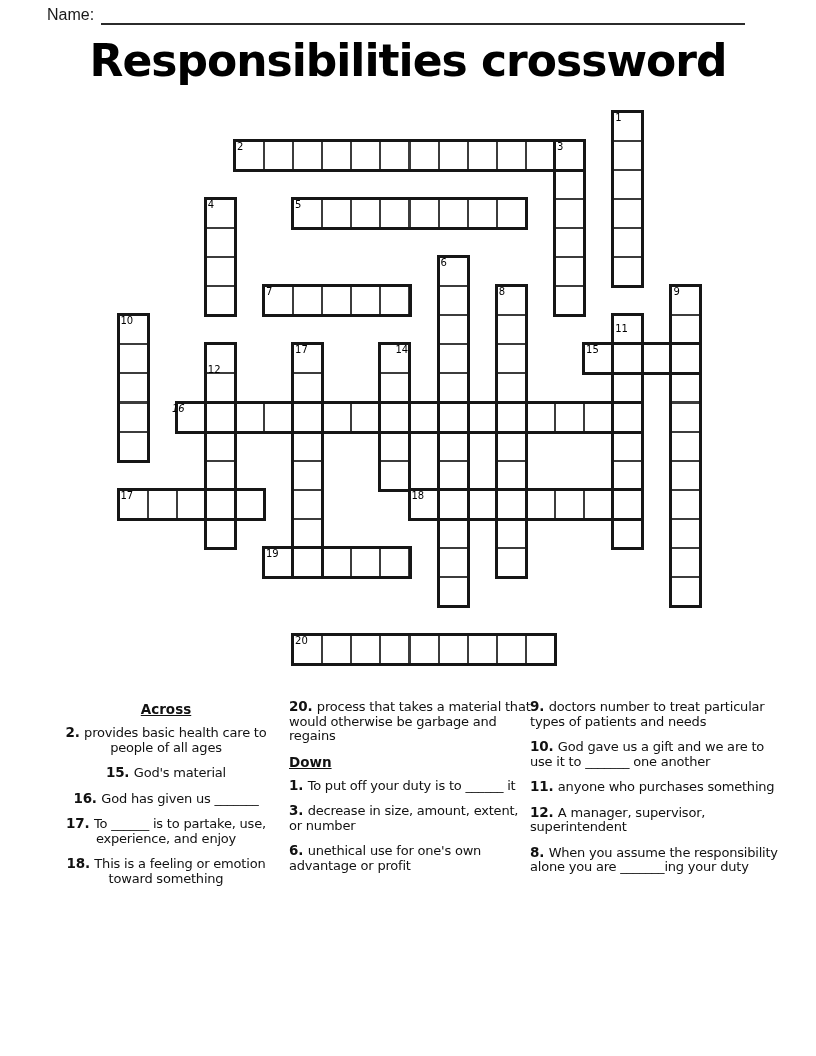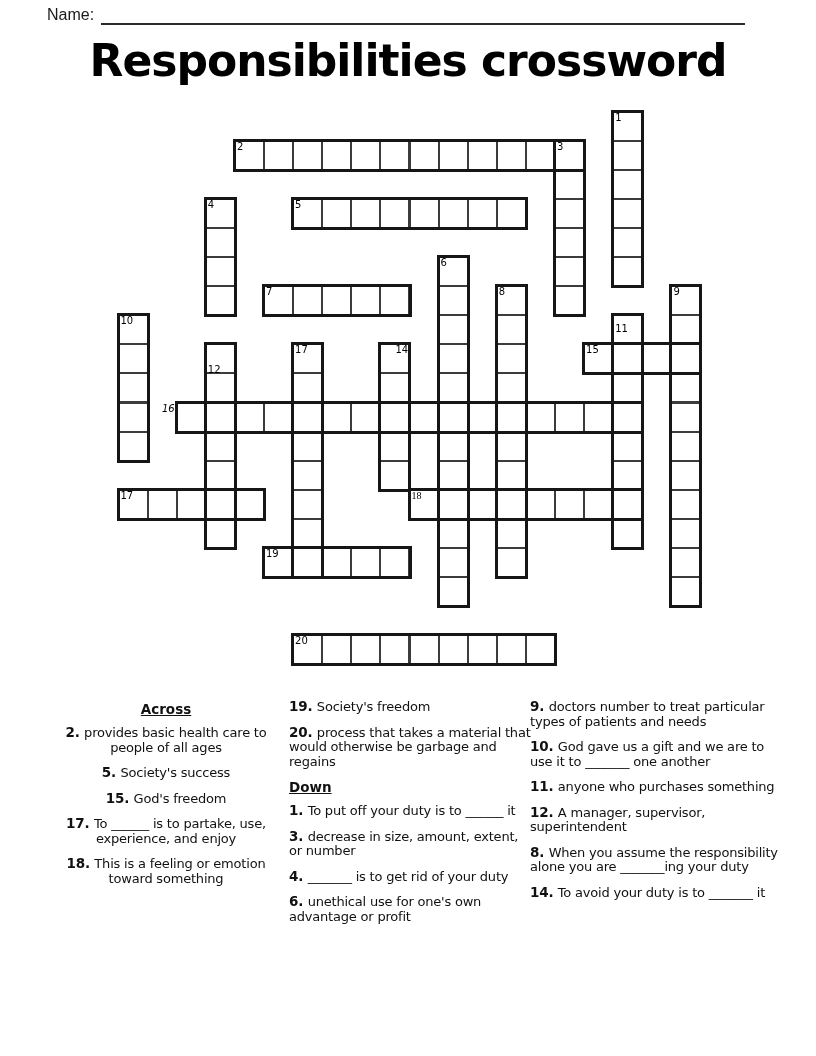--- a/index.html
+++ b/index.html
@@ -272,48 +272,45 @@
       <div class="cell-number" style="left: 440.6px; top: 258px;">6</div>
       <div class="cell-number" style="left: 266px; top: 287.1px;">7</div>
       <div class="cell-number" style="left: 498.8px; top: 287.1px;">8</div>
       <div class="cell-number" style="left: 673.4px; top: 287.1px;">9</div>
       <div class="cell-number" style="left: 120.5px; top: 316.2px;">10</div>
       <div class="cell-number" style="left: 615.2px; top: 316.2px; margin-top: 8px;">11</div>
       <div class="cell-number" style="left: 207.8px; top: 348px; margin-top: 17px;">12</div>
       <div class="cell-number" style="left: 295.1px; top: 345.3px;">17</div>
       <div class="cell-number" style="left: 382.4px; top: 345.3px; margin-left: 13px;">14</div>
       <div class="cell-number" style="left: 586.1px; top: 345.3px;">15</div>
-      <div class="cell-number" style="left: 162px; top: 403.5px; font-style: italic;">16</div>
+      <div class="cell-number" style="left: 172px; top: 403.5px; font-style: italic;">16</div>
       <div class="cell-number" style="left: 120.5px; top: 490.8px;">17</div>
-      <div class="cell-number" style="left: 411.5px; top: 490.8px; font-family: Liberation Serif, serif;">18</div>
+      <div class="cell-number" style="left: 411.5px; top: 490.8px;">18</div>
       <div class="cell-number" style="left: 266px; top: 549px;">19</div>
       <div class="cell-number" style="left: 295.1px; top: 636.3px;">20</div>
     </div>
 
   <div class="clues">
     <div class="clue-col clue-col-1">
         <div class="clue-heading">Across</div>
         <div class="clue"><span class="clue-num">2. </span><span class="clue-text">provides basic health care to people of all ages</span></div>
-        <div class="clue"><span class="clue-num">5. </span><span class="clue-text">Society's success</span></div>
-        <div class="clue"><span class="clue-num">15. </span><span class="clue-text">God's freedom</span></div>
+        <div class="clue"><span class="clue-num">15. </span><span class="clue-text">God's material</span></div>
+        <div class="clue"><span class="clue-num">16. </span><span class="clue-text">God has given us _______</span></div>
         <div class="clue"><span class="clue-num">17. </span><span class="clue-text">To ______ is to partake, use, experience, and enjoy</span></div>
         <div class="clue"><span class="clue-num">18. </span><span class="clue-text">This is a feeling or emotion toward something</span></div>
       </div>
     <div class="clue-col clue-col-2">
-        <div class="clue"><span class="clue-num">19. </span><span class="clue-text">Society's freedom</span></div>
         <div class="clue"><span class="clue-num">20. </span><span class="clue-text">process that takes a material that would otherwise be garbage and regains</span></div>
         <div class="clue-heading">Down</div>
         <div class="clue"><span class="clue-num">1. </span><span class="clue-text">To put off your duty is to ______ it</span></div>
         <div class="clue"><span class="clue-num">3. </span><span class="clue-text">decrease in size, amount, extent, or number</span></div>
-        <div class="clue"><span class="clue-num">4. </span><span class="clue-text">_______ is to get rid of your duty</span></div>
         <div class="clue"><span class="clue-num">6. </span><span class="clue-text">unethical use for one's own advantage or profit</span></div>
       </div>
     <div class="clue-col clue-col-3">
         <div class="clue"><span class="clue-num">9. </span><span class="clue-text">doctors number to treat particular types of patients and needs</span></div>
         <div class="clue"><span class="clue-num">10. </span><span class="clue-text">God gave us a gift and we are to use it to _______ one another</span></div>
         <div class="clue"><span class="clue-num">11. </span><span class="clue-text">anyone who purchases something</span></div>
         <div class="clue"><span class="clue-num">12. </span><span class="clue-text">A manager, supervisor, superintendent</span></div>
         <div class="clue"><span class="clue-num">8. </span><span class="clue-text">When you assume the responsibility alone you are _______ing your duty</span></div>
-        <div class="clue"><span class="clue-num">14. </span><span class="clue-text">To avoid your duty is to _______ it</span></div>
       </div>
   </div>
 
 </div>
 
 </body></html>

